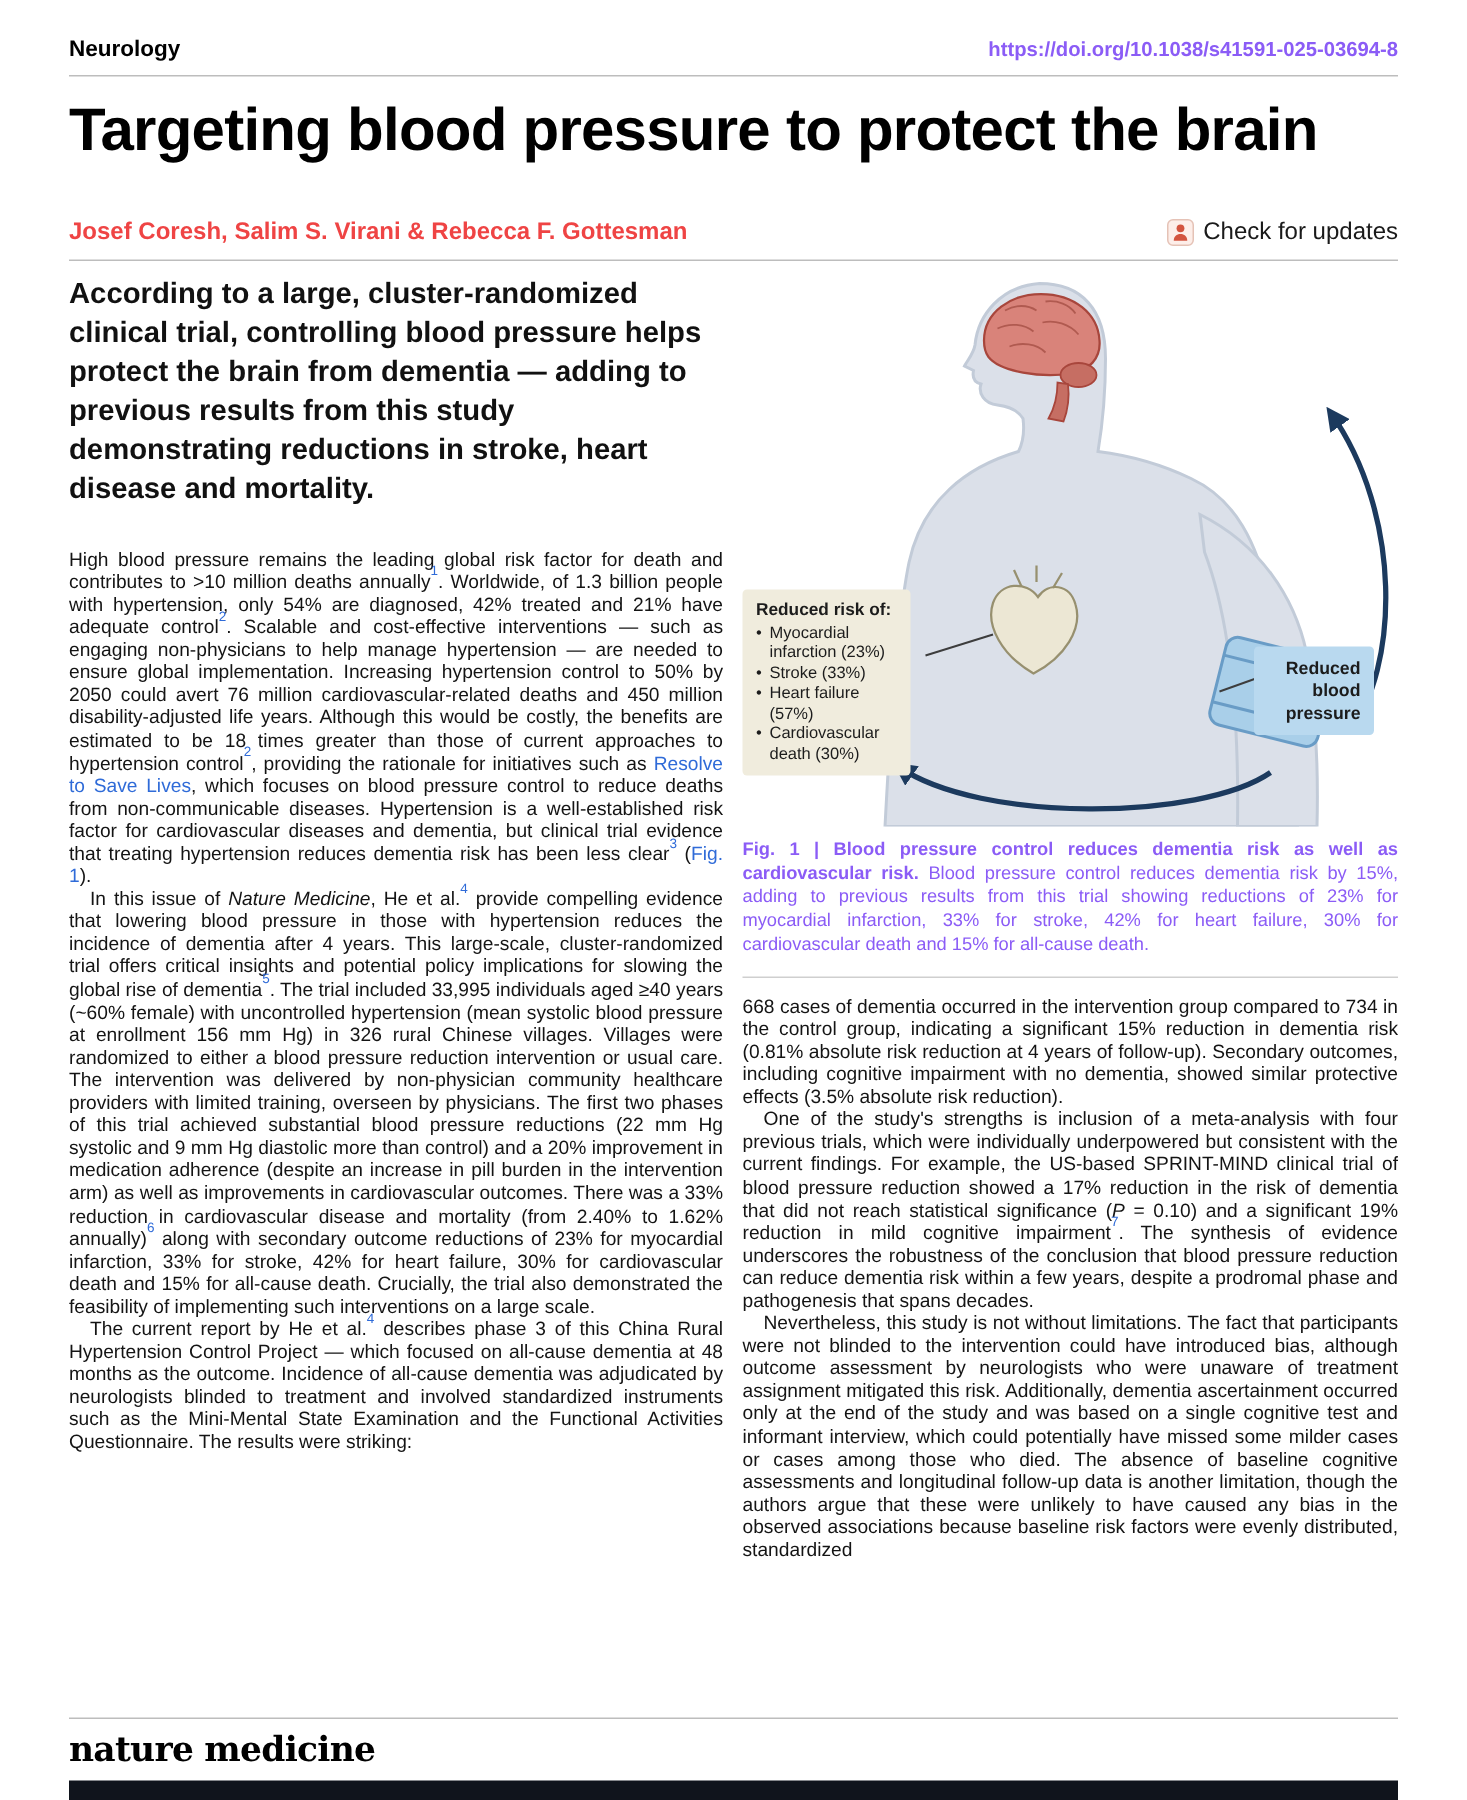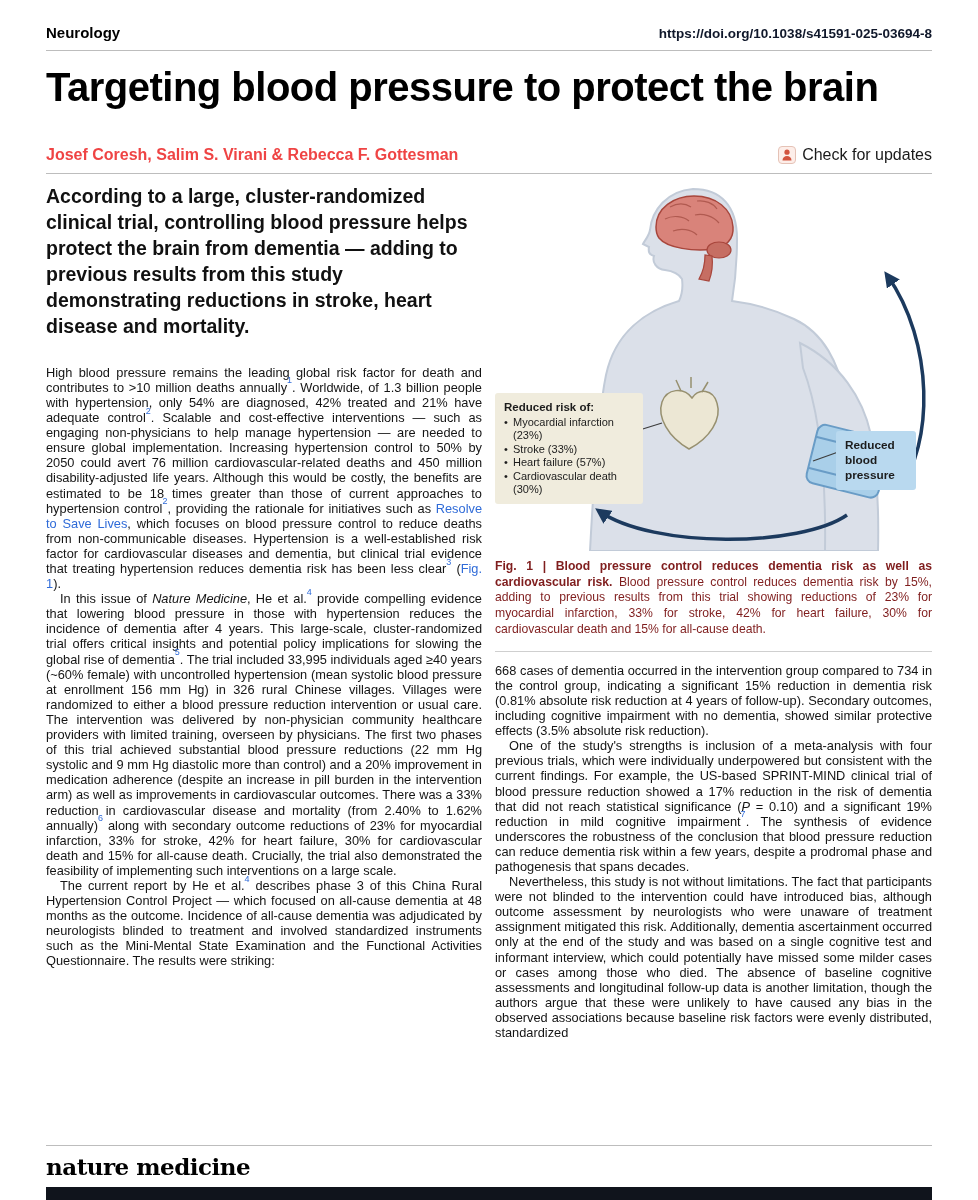--- a/index.html
+++ b/index.html
@@ -3,21 +3,21 @@
 <meta charset="utf-8">
 <style>
   html,body{margin:0;padding:0;background:#fff;}
   body{font-family:"Liberation Sans",sans-serif;color:#141414;}
   .page{width:978px;height:1200px;margin:0 auto;box-sizing:border-box;
         padding:24px 46px 0;display:flex;flex-direction:column;overflow:hidden;background:#fff;}
 
   
   .topbar{display:flex;justify-content:space-between;align-items:baseline;}
   .section-label{font-size:15px;font-weight:bold;color:#000;}
-  .doi-link{font-size:13.5px;font-weight:bold;color:#0f172a;text-decoration:none;}
+  .doi-link{font-size:13.5px;font-weight:bold;color:#8b5cf6;text-decoration:none;}
   hr.rule{border:0;border-top:1px solid #bdbdbd;margin:9px 0 0;width:100%;}
   h1.article-title{font-family:Liberation Sans, sans-serif;font-weight:bold;font-size:40px;
         line-height:1.12;letter-spacing:-0.5px;color:#000;margin:14px 0 0;white-space:nowrap;}
   .authors-row{display:flex;justify-content:space-between;align-items:center;margin-top:36px;}
   .authors{font-size:16px;font-weight:bold;color:#ef4444;}
   .check{display:inline-flex;align-items:center;gap:6px;cursor:pointer;}
   .check-label{font-size:16px;color:#1a1a1a;}
 
   
   main.columns{flex:1 1 auto;min-height:0;overflow:hidden;display:grid;
@@ -29,27 +29,27 @@
   a.txt-link{color:#2f6bd8;text-decoration:none;}
   em{font-style:italic;}
 
   
   figure{margin:0;}
   .fig-canvas{position:relative;width:437px;height:368px;}
   .fig-canvas svg{position:absolute;left:0;top:0;z-index:1;}
   .callout{position:absolute;z-index:2;border-radius:3px;padding:7px 9px;box-sizing:border-box;
         font-size:11.8px;line-height:15px;color:#1c1c1c;}
   .co-dementia{left:296px;top:20px;width:118px;background:#f2cbc7;font-weight:bold;}
-  .co-risk{left:0;top:210px;width:148px;background:#f0ecdd;}
+  .co-risk{left:0;top:210px;width:112px;background:#f0ecdd;}
   .co-risk .co-title{font-weight:bold;font-size:11.5px;line-height:14px;margin-bottom:2px;}
   .co-risk ul{margin:0;padding:0;list-style:none;font-size:11px;line-height:13.5px;}
   .co-risk li{padding-left:9px;position:relative;}
   .co-risk li::before{content:"•";position:absolute;left:0;}
-  .co-bp{left:341px;top:248px;width:80px;background:#b9d9ef;font-weight:bold;}
-  figcaption{font-size:12.2px;line-height:15.8px;text-align:justify;margin-top:8px;color:#7f1d1d;}
+  .co-bp{left:341px;top:248px;width:80px;background:#b9d9ef;font-weight:bold;text-align:right;}
+  figcaption{font-size:12.2px;line-height:15.8px;text-align:justify;margin-top:8px;color:#8b5cf6;}
   hr.rule.light{margin:13px 0 11px;border-top:1px solid #cfcfcf;}
 
   
   footer{flex:0 0 auto;}
   footer hr.rule{margin:0;}
   .journal-logo{font-family:"DejaVu Serif",serif;font-weight:bold;font-size:23px;
         letter-spacing:-0.5px;color:#000;margin:7px 0 7px;}
   .footer-bar{height:13px;background:#10141c;width:100%;}
 </style>
 </head>

